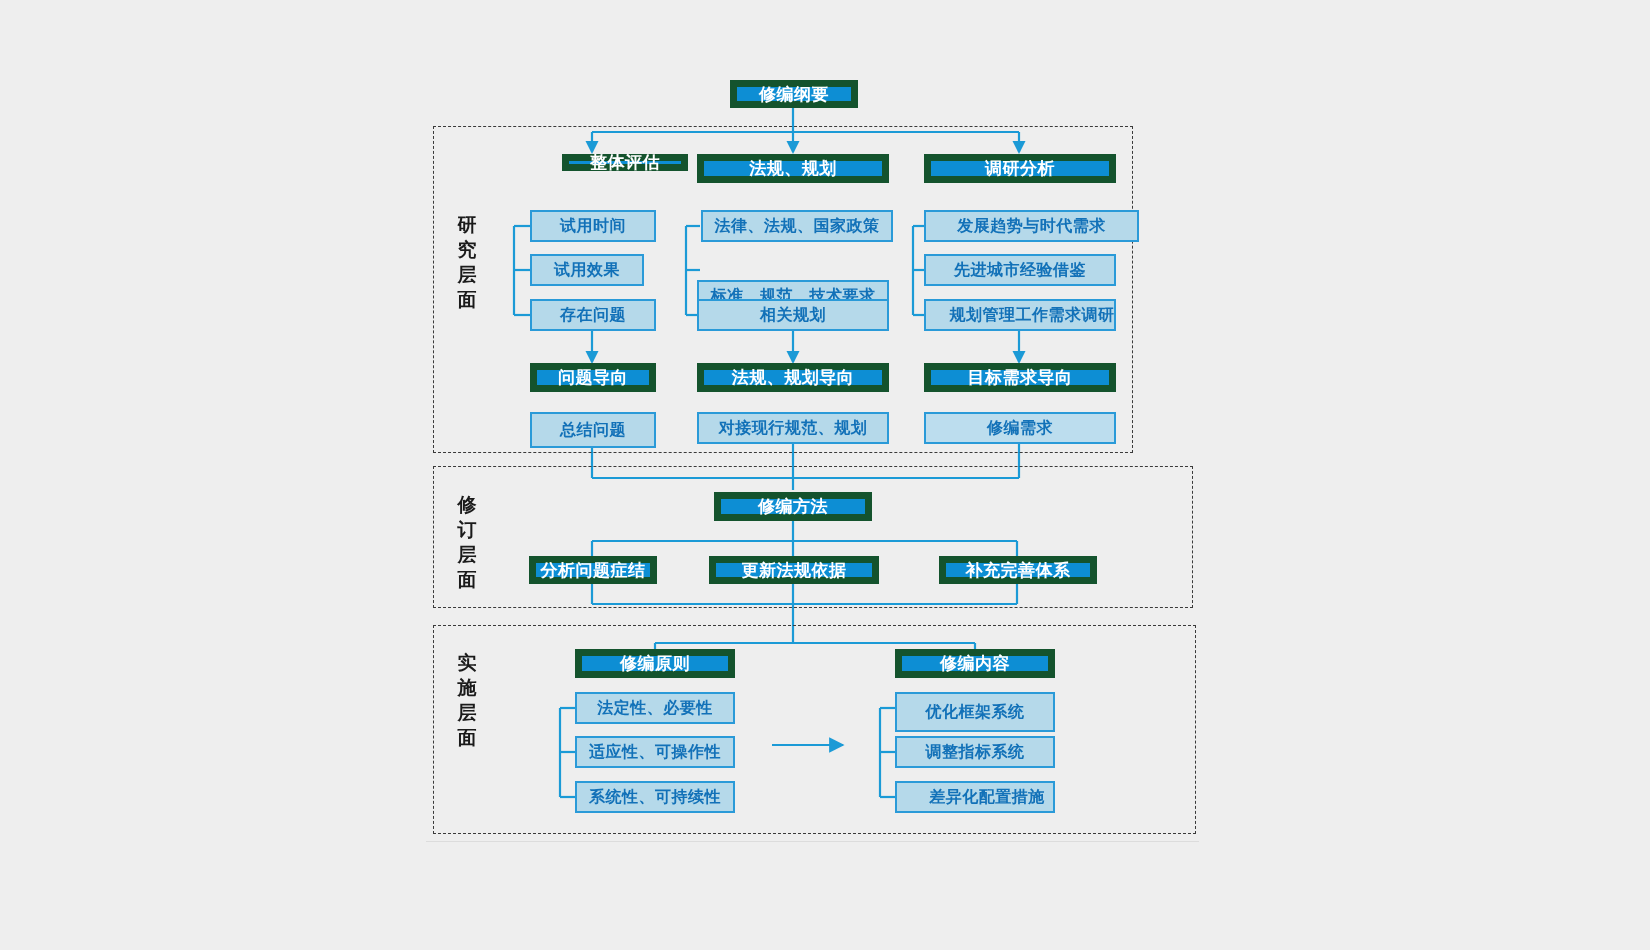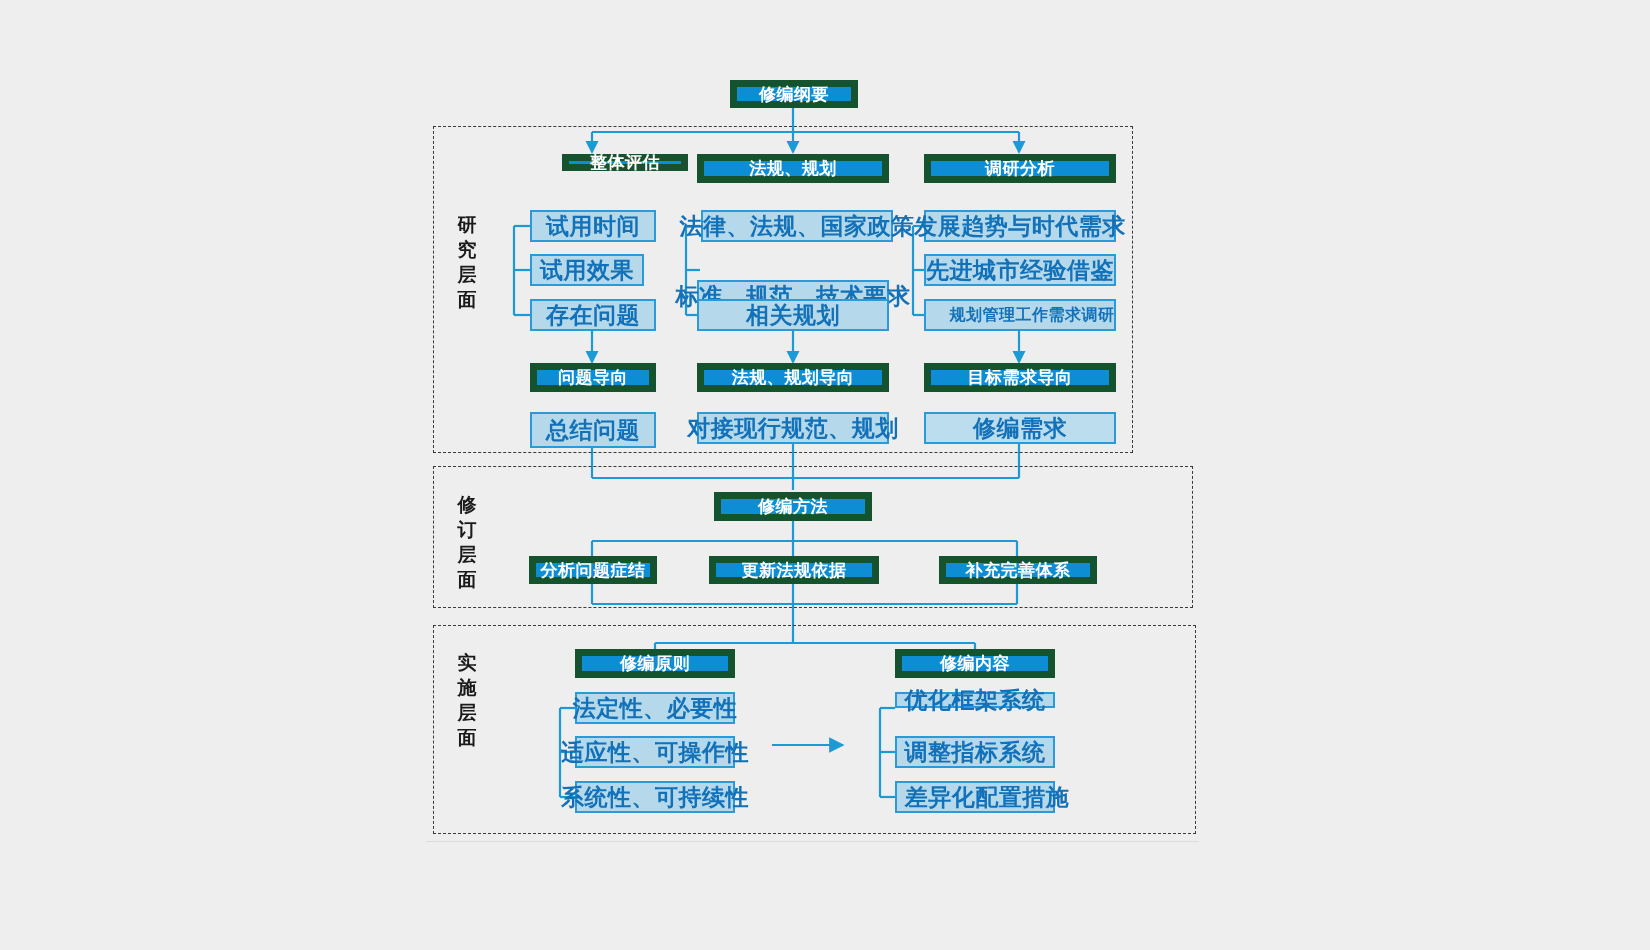--- a/index.html
+++ b/index.html
@@ -68,21 +68,21 @@
   .node.dark {
     background: #0d8ed4;
     border: 7px solid #14532d;
     color: #ffffff;
     font-size: 17px;
   }
   .node.light {
     background: #b5d9ea;
     border: 2px solid #2a9ad8;
     color: #1271b8;
-    font-size: 23px;
+    font-size: 16px;
   }
   .node.light.pale {
     background: #bcddee;
   }
   .node.small {
     font-size: 16px;
   }
 
   .faint-line {
     position: absolute;
@@ -201,21 +201,21 @@
   <div class="node dark" style="left:924px; top:154px; width:192px; height:29px;">调研分析</div>
 
   <div class="node light" style="left:530px; top:210px; width:126px; height:32px;">试用时间</div>
   <div class="node light" style="left:530px; top:254px; width:114px; height:32px;">试用效果</div>
   <div class="node light" style="left:530px; top:299px; width:126px; height:32px;">存在问题</div>
 
   <div class="node light" style="left:701px; top:210px; width:192px; height:32px;">法律、法规、国家政策</div>
   <div class="node light" style="left:697px; top:254px; width:192px; height:32px;margin-top:26px;">标准、规范、技术要求</div>
   <div class="node light" style="left:697px; top:299px; width:192px; height:32px;">相关规划</div>
 
-  <div class="node light" style="left:924px; top:210px; width:192px; height:32px;">发展趋势与时代需求</div>
+  <div class="node light" style="left:924px; top:210px; width:215px; height:32px;">发展趋势与时代需求</div>
   <div class="node light" style="left:924px; top:254px; width:192px; height:32px;">先进城市经验借鉴</div>
   <div class="node light small" style="left:924px; top:299px; width:192px; height:32px;padding-left:24px;">规划管理工作需求调研</div>
 
   <div class="node dark" style="left:530px; top:363px; width:126px; height:29px;">问题导向</div>
   <div class="node dark" style="left:697px; top:363px; width:192px; height:29px;">法规、规划导向</div>
   <div class="node dark" style="left:924px; top:363px; width:192px; height:29px;">目标需求导向</div>
 
   <div class="node light" style="left:530px; top:412px; width:126px; height:36px;">总结问题</div>
   <div class="node light" style="left:697px; top:412px; width:192px; height:32px;">对接现行规范、规划</div>
   <div class="node light pale" style="left:924px; top:412px; width:192px; height:32px;">修编需求</div>
@@ -226,17 +226,17 @@
   <div class="node dark" style="left:709px; top:556px; width:170px; height:28px;">更新法规依据</div>
   <div class="node dark" style="left:939px; top:556px; width:158px; height:28px;">补充完善体系</div>
 
   <div class="node dark" style="left:575px; top:649px; width:160px; height:29px;">修编原则</div>
   <div class="node dark" style="left:895px; top:649px; width:160px; height:29px;">修编内容</div>
 
   <div class="node light" style="left:575px; top:692px; width:160px; height:32px;">法定性、必要性</div>
   <div class="node light" style="left:575px; top:736px; width:160px; height:32px;">适应性、可操作性</div>
   <div class="node light" style="left:575px; top:781px; width:160px; height:32px;">系统性、可持续性</div>
 
-  <div class="node light" style="left:895px; top:692px; width:160px; height:16px;">优化框架系统</div>
+  <div class="node light" style="left:895px; top:692px; width:160px; height:40px;">优化框架系统</div>
   <div class="node light" style="left:895px; top:736px; width:160px; height:32px;">调整指标系统</div>
   <div class="node light" style="left:895px; top:781px; width:160px; height:32px;padding-left:24px;">差异化配置措施</div>
 
 </div>
 
 </body></html>

